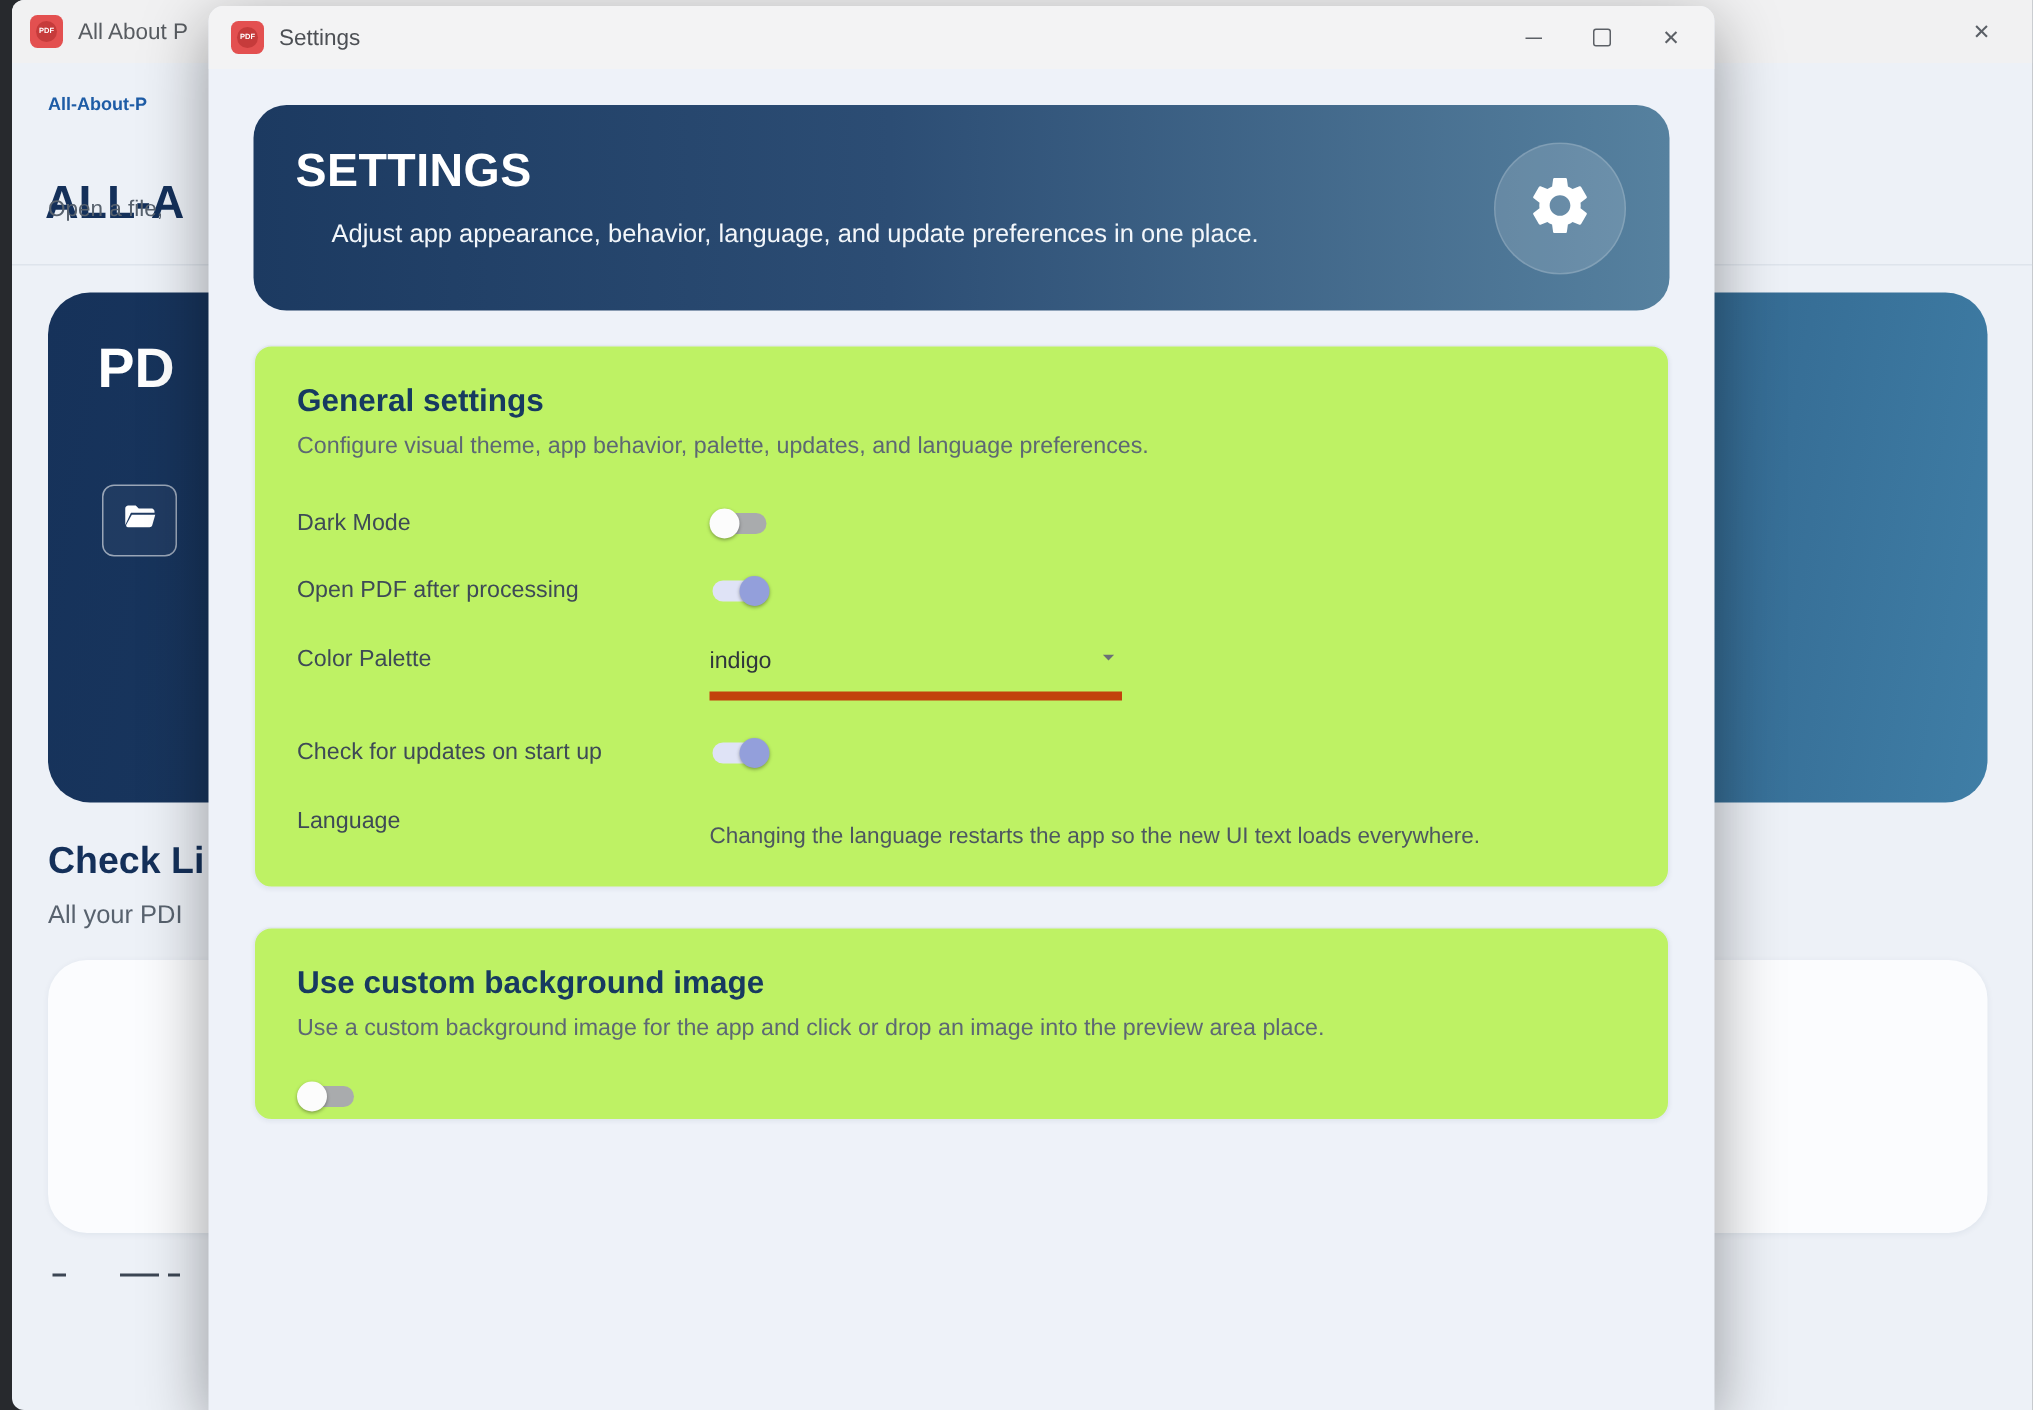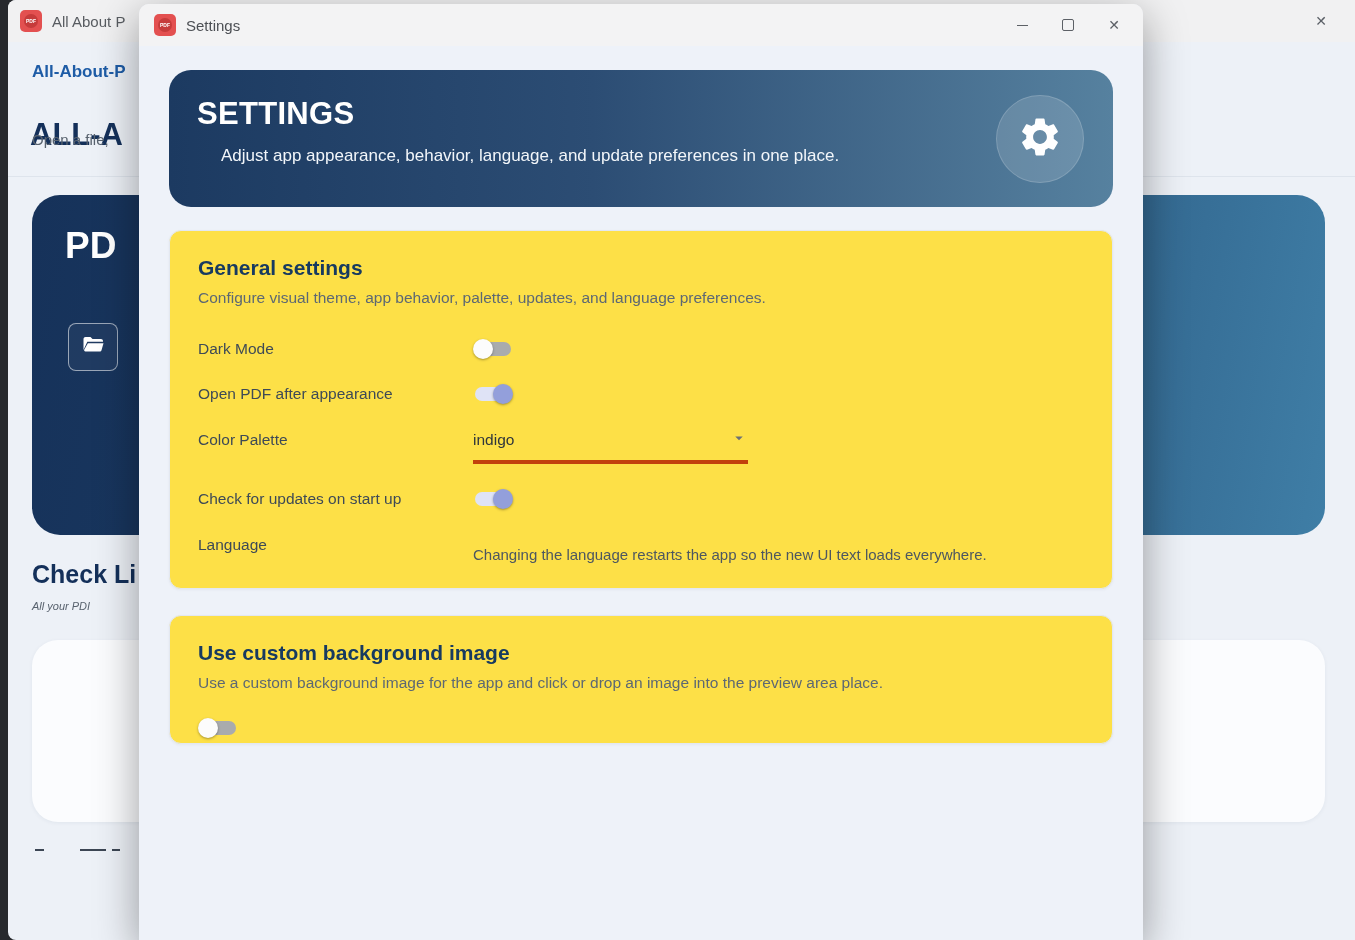--- a/index.html
+++ b/index.html
@@ -8,31 +8,31 @@
 
   
   .main-window{position:absolute;left:8px;top:0;width:1347px;height:940px;
                background:#edf1f7;border-radius:8px 0 0 8px;overflow:hidden;}
   .mw-titlebar{position:relative;height:42px;background:#f1f1f2;display:flex;align-items:center;
                padding-left:12px;gap:10px;}
   .mw-title{font-size:15px;color:#585c61;}
   .mw-close{position:absolute;right:14px;top:0;width:40px;height:42px;display:flex;
             align-items:center;justify-content:center;color:#5a5f66;font-size:15px;}
   .mw-body{position:relative;height:898px;}
-  .mw-breadcrumb{position:absolute;left:24px;top:20px;font-size:17px;font-weight:700;color:#1e5ca6;white-space:nowrap;}
+  .mw-breadcrumb{position:absolute;left:24px;top:20px;font-size:12px;font-weight:700;color:#1e5ca6;white-space:nowrap;}
   .mw-heading{position:absolute;left:22px;top:44px;font-size:31px;font-weight:700;color:#14305a;white-space:nowrap;margin-top:31px;}
   .mw-subheading{position:absolute;left:24px;top:89px;font-size:15px;color:#58626e;white-space:nowrap;}
   .mw-divider{position:absolute;left:0;right:0;top:134px;height:1px;background:#dee4ec;}
   .mw-hero{position:absolute;left:24px;top:153px;width:1293px;height:340px;border-radius:28px;
            background:linear-gradient(100deg,#16325a 0%,#1d3e66 45%,#3f7ea6 100%);}
   .mw-hero-title{position:absolute;left:33px;top:30px;font-size:37px;font-weight:700;color:#fff;white-space:nowrap;}
   .mw-folder-btn{position:absolute;left:36px;top:128px;width:48px;height:46px;border:1.5px solid rgba(255,255,255,.55);
                  border-radius:8px;display:flex;align-items:center;justify-content:center;background:rgba(255,255,255,.04);}
   .mw-tools-heading{position:absolute;left:24px;top:518px;font-size:25px;font-weight:700;color:#14305a;white-space:nowrap;}
-  .mw-tools-sub{position:absolute;left:24px;top:558px;font-size:11px;color:#58626e;white-space:nowrap;font-style:italic;}
+  .mw-tools-sub{position:absolute;left:24px;top:558px;font-size:17px;color:#58626e;white-space:nowrap;}
   .mw-tool-card{position:absolute;left:24px;top:598px;width:1293px;height:182px;border-radius:26px;
                 background:#fbfcfe;box-shadow:0 1px 4px rgba(20,48,90,.06);}
   .mw-dash{position:absolute;height:2px;background:#3c4654;}
   .d1{left:27px;top:807px;width:9px;}
   .d2{left:72px;top:807px;width:26px;}
   .d3{left:104px;top:807px;width:8px;}
 
   
   .app-icon{position:relative;width:22px;height:22px;border-radius:5px;background:#e35050;flex:0 0 auto;}
   .app-icon .circ{position:absolute;inset:4px;background:#c63b3b;border-radius:50%;
@@ -53,21 +53,21 @@
 
   .dlg-body{padding:24px 30px 0;}
   .dlg-hero{position:relative;height:137px;border-radius:22px;margin-bottom:23px;
             background:linear-gradient(90deg,#1c3a61 0%,#2c4d74 45%,#56819f 100%);}
   .dlg-hero-title{position:absolute;left:28px;top:26px;font-size:31px;font-weight:700;color:#fff;letter-spacing:.3px;}
   .dlg-hero-sub{position:absolute;left:52px;top:76px;font-size:17px;color:#f2f6fa;white-space:nowrap;}
   .gear-wrap{position:absolute;right:29px;top:25px;width:86px;height:86px;border-radius:50%;
              background:rgba(255,255,255,.14);border:1px solid rgba(255,255,255,.16);
              display:flex;align-items:center;justify-content:center;}
 
-  .card{background:#fde047;border:1px solid #e3e8f0;border-radius:12px;padding:25px 28px;
+  .card{background:#bef264;border:1px solid #e3e8f0;border-radius:12px;padding:25px 28px;
         box-shadow:0 1px 3px rgba(16,42,80,.05);}
   .card-general{margin-bottom:26px;}
   .card-title{margin:0;font-size:21px;font-weight:700;color:#173a60;}
   .card-sub{margin:9px 0 0;font-size:15.5px;color:#5d6873;}
 
   .rows{margin-top:32px;display:flex;flex-direction:column;gap:25px;}
   .row{display:grid;grid-template-columns:275px 1fr;align-items:center;}
   .row.select-row{align-items:flex-start;}
   .row-label{font-size:15.5px;color:#3e4a56;}
   .select-row .row-label{padding-top:2px;}
@@ -77,21 +77,21 @@
   .switch .track{position:absolute;left:2px;top:3px;width:36px;height:14px;border-radius:7px;}
   .switch .knob{position:absolute;top:0;width:20px;height:20px;border-radius:50%;
                 box-shadow:0 1px 2.5px rgba(0,0,0,.35);}
   .switch.off .track{background:#a9abad;}
   .switch.off .knob{left:0;background:#fcfcfc;}
   .switch.on .track{background:#dfe3f6;}
   .switch.on .knob{left:20px;background:#939fdb;}
 
   
   .select{width:275px;display:flex;justify-content:space-between;align-items:center;
-          padding-bottom:9px;border-bottom:4px solid #c2410c;cursor:pointer;gap:36px;}
+          padding-bottom:9px;border-bottom:6px solid #c2410c;cursor:pointer;gap:36px;}
   .select-value{font-size:15.5px;color:#2f363c;}
   .helper{grid-column:2;margin:12px 0 0;font-size:15px;color:#4d5760;}
 
   .bg-toggle-wrap{margin-top:26px;}
 </style>
 </head>
 <body>
 
 <div class="stage">
 
@@ -177,21 +177,21 @@
 
           <div class="row">
             <span class="row-label">Dark Mode</span>
             <span class="switch off">
               <span class="track"></span>
               <span class="knob"></span>
             </span>
           </div>
 
           <div class="row">
-            <span class="row-label">Open PDF after appearance</span>
+            <span class="row-label">Open PDF after processing</span>
             <span class="switch on">
               <span class="track"></span>
               <span class="knob"></span>
             </span>
           </div>
 
           <div class="row select-row">
             <span class="row-label">Color Palette</span>
             <span class="select">
               <span class="select-value">indigo</span>

